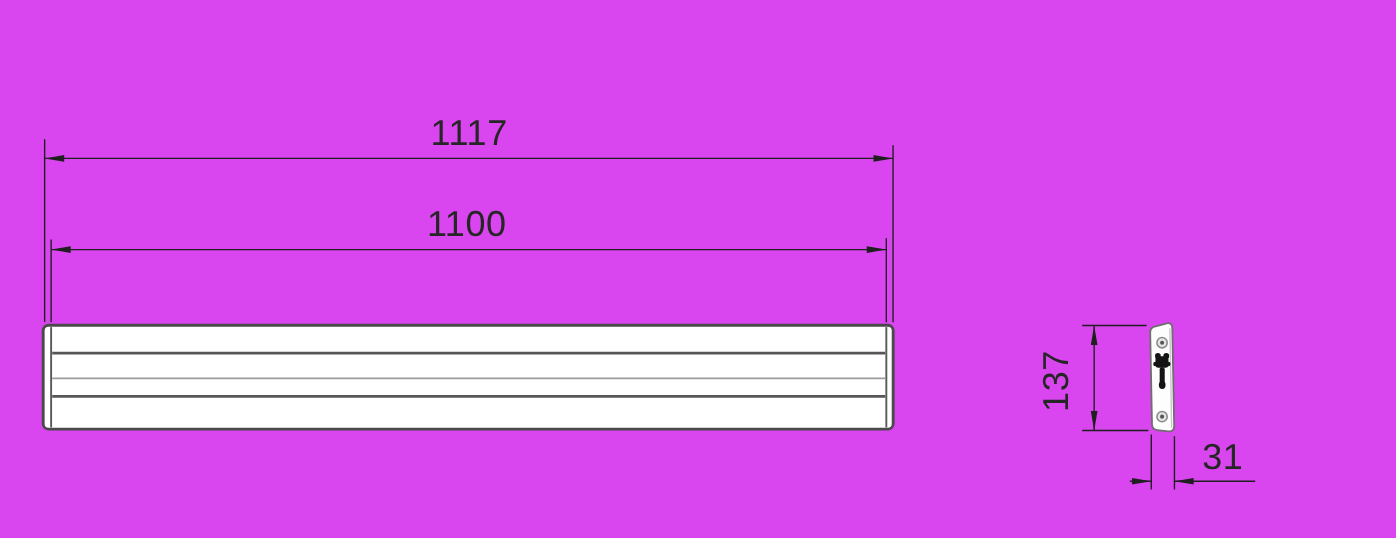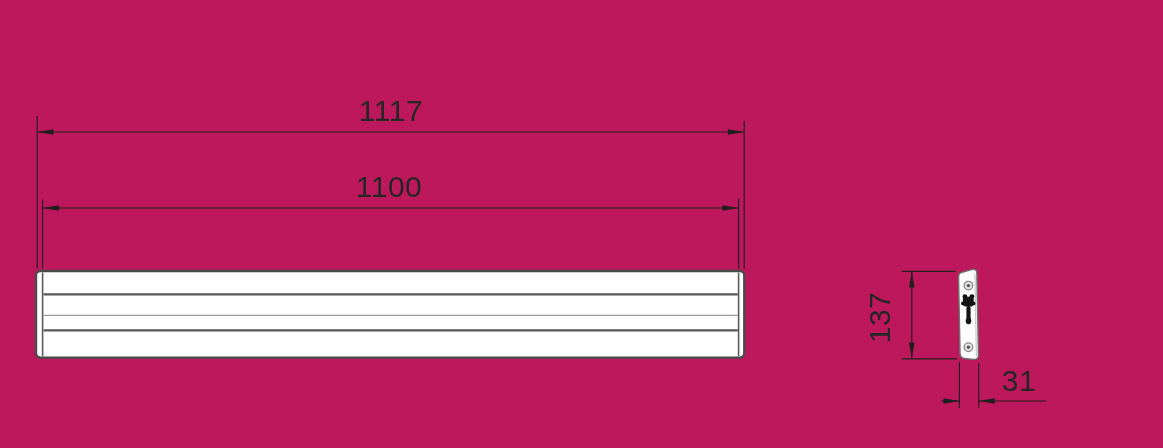--- a/index.html
+++ b/index.html
@@ -4,21 +4,21 @@
 <style>
   html, body {
     margin: 0;
     padding: 0;
     background: #ffffff;
   }
   #stage {
     position: relative;
     width: 1163px;
     height: 448px;
-    background: #be185d;
+    background: #d946ef;
     overflow: hidden;
   }
   svg { display: block; }
   svg text {
     font-family: "Liberation Sans", sans-serif;
     fill: #262626;
     font-size: 30px;
     letter-spacing: 0.5px;
   }
   .ol      { fill: #ffffff; stroke: #4a4a4a; stroke-width: 2.4; }

